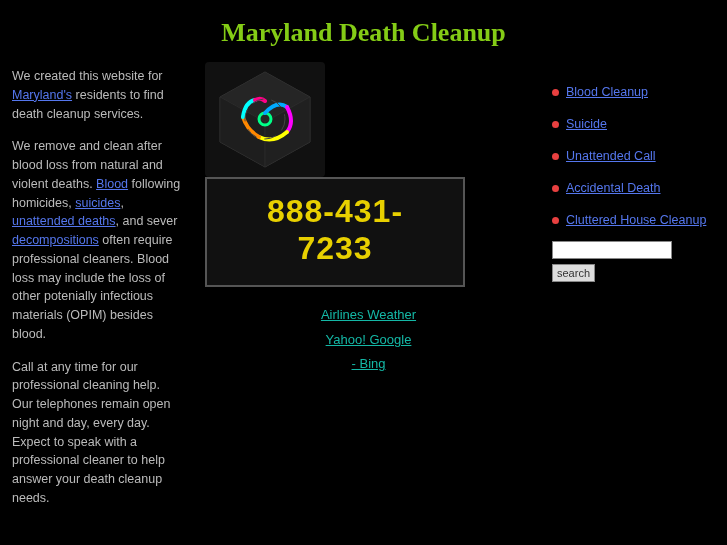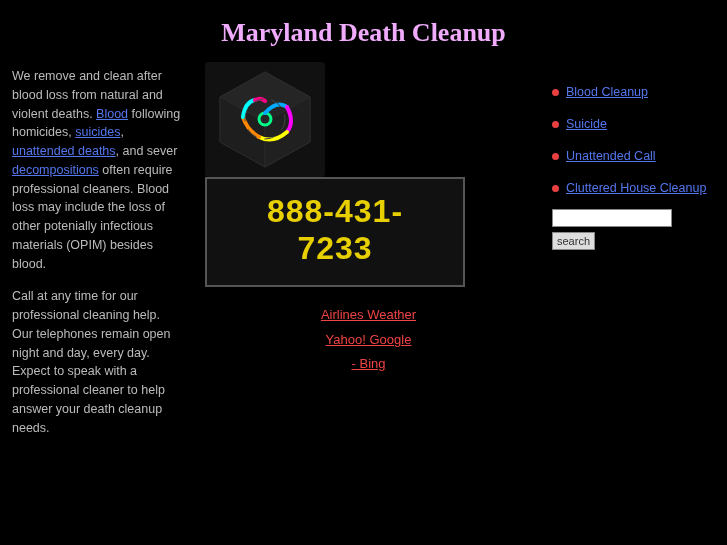--- a/index.html
+++ b/index.html
@@ -9,21 +9,21 @@
       color: #ccc;
       font-family: Arial, sans-serif;
       font-size: 13px;
       width: 727px;
       min-height: 545px;
       overflow-x: hidden;
     }
 
     #page-title {
       text-align: center;
-      color: #f0abfc;
+      color: #84cc16;
       font-size: 26px;
       font-weight: bold;
       padding: 18px 0 14px 0;
       font-family: Georgia, serif;
     }
 
     .main-layout {
       display: flex;
       flex-direction: row;
       width: 100%;
@@ -81,21 +81,21 @@
       margin-top: 8px;
       display: block;
     }
 
     .center-links {
       text-align: center;
       margin-top: 6px;
     }
 
     .center-links a, .center-links span.link {
-      color: #ef4444;
+      color: #14b8a6;
       font-size: 13px;
       display: block;
       line-height: 1.9;
       cursor: pointer;
     }
 
     
     .right-col {
       width: 185px;
       padding: 5px 10px 10px 10px;
@@ -162,20 +162,25 @@
     }
   </style>
 </head>
 <body>
 
 <div id="page-title">Maryland Death Cleanup</div>
 
 <div class="main-layout">
 
   <div class="left-col">
+    <p>
+      We created this website for
+      <a href="#">Maryland's</a>
+      residents to find death cleanup services.
+    </p>
     <p>
       We remove and clean after blood loss from natural and violent deaths.
       <a href="#">Blood</a>
       following homicides,
       <a href="#">suicides</a>,
       <a href="#">unattended deaths</a>,
       and sever
       <a href="#">decompositions</a>
       often require professional cleaners. Blood loss may include the loss of other
       potenially infectious materials (OPIM) besides blood.
@@ -233,20 +238,24 @@
       <li>
         <span class="bullet-dot"></span>
         <a href="#">Suicide</a>
       </li>
       <li>
         <span class="bullet-dot"></span>
         <a href="#">Unattended Call</a>
       </li>
       <li>
         <span class="bullet-dot"></span>
+        <a href="#">Accidental Death</a>
+      </li>
+      <li>
+        <span class="bullet-dot"></span>
         <a href="#">Cluttered House Cleanup</a>
       </li>
     </ul>
 
     <div class="search-area">
       <input class="search-input" type="text" placeholder="" style="">
       <button class="search-button">search</button>
     </div>
   </div>
 

